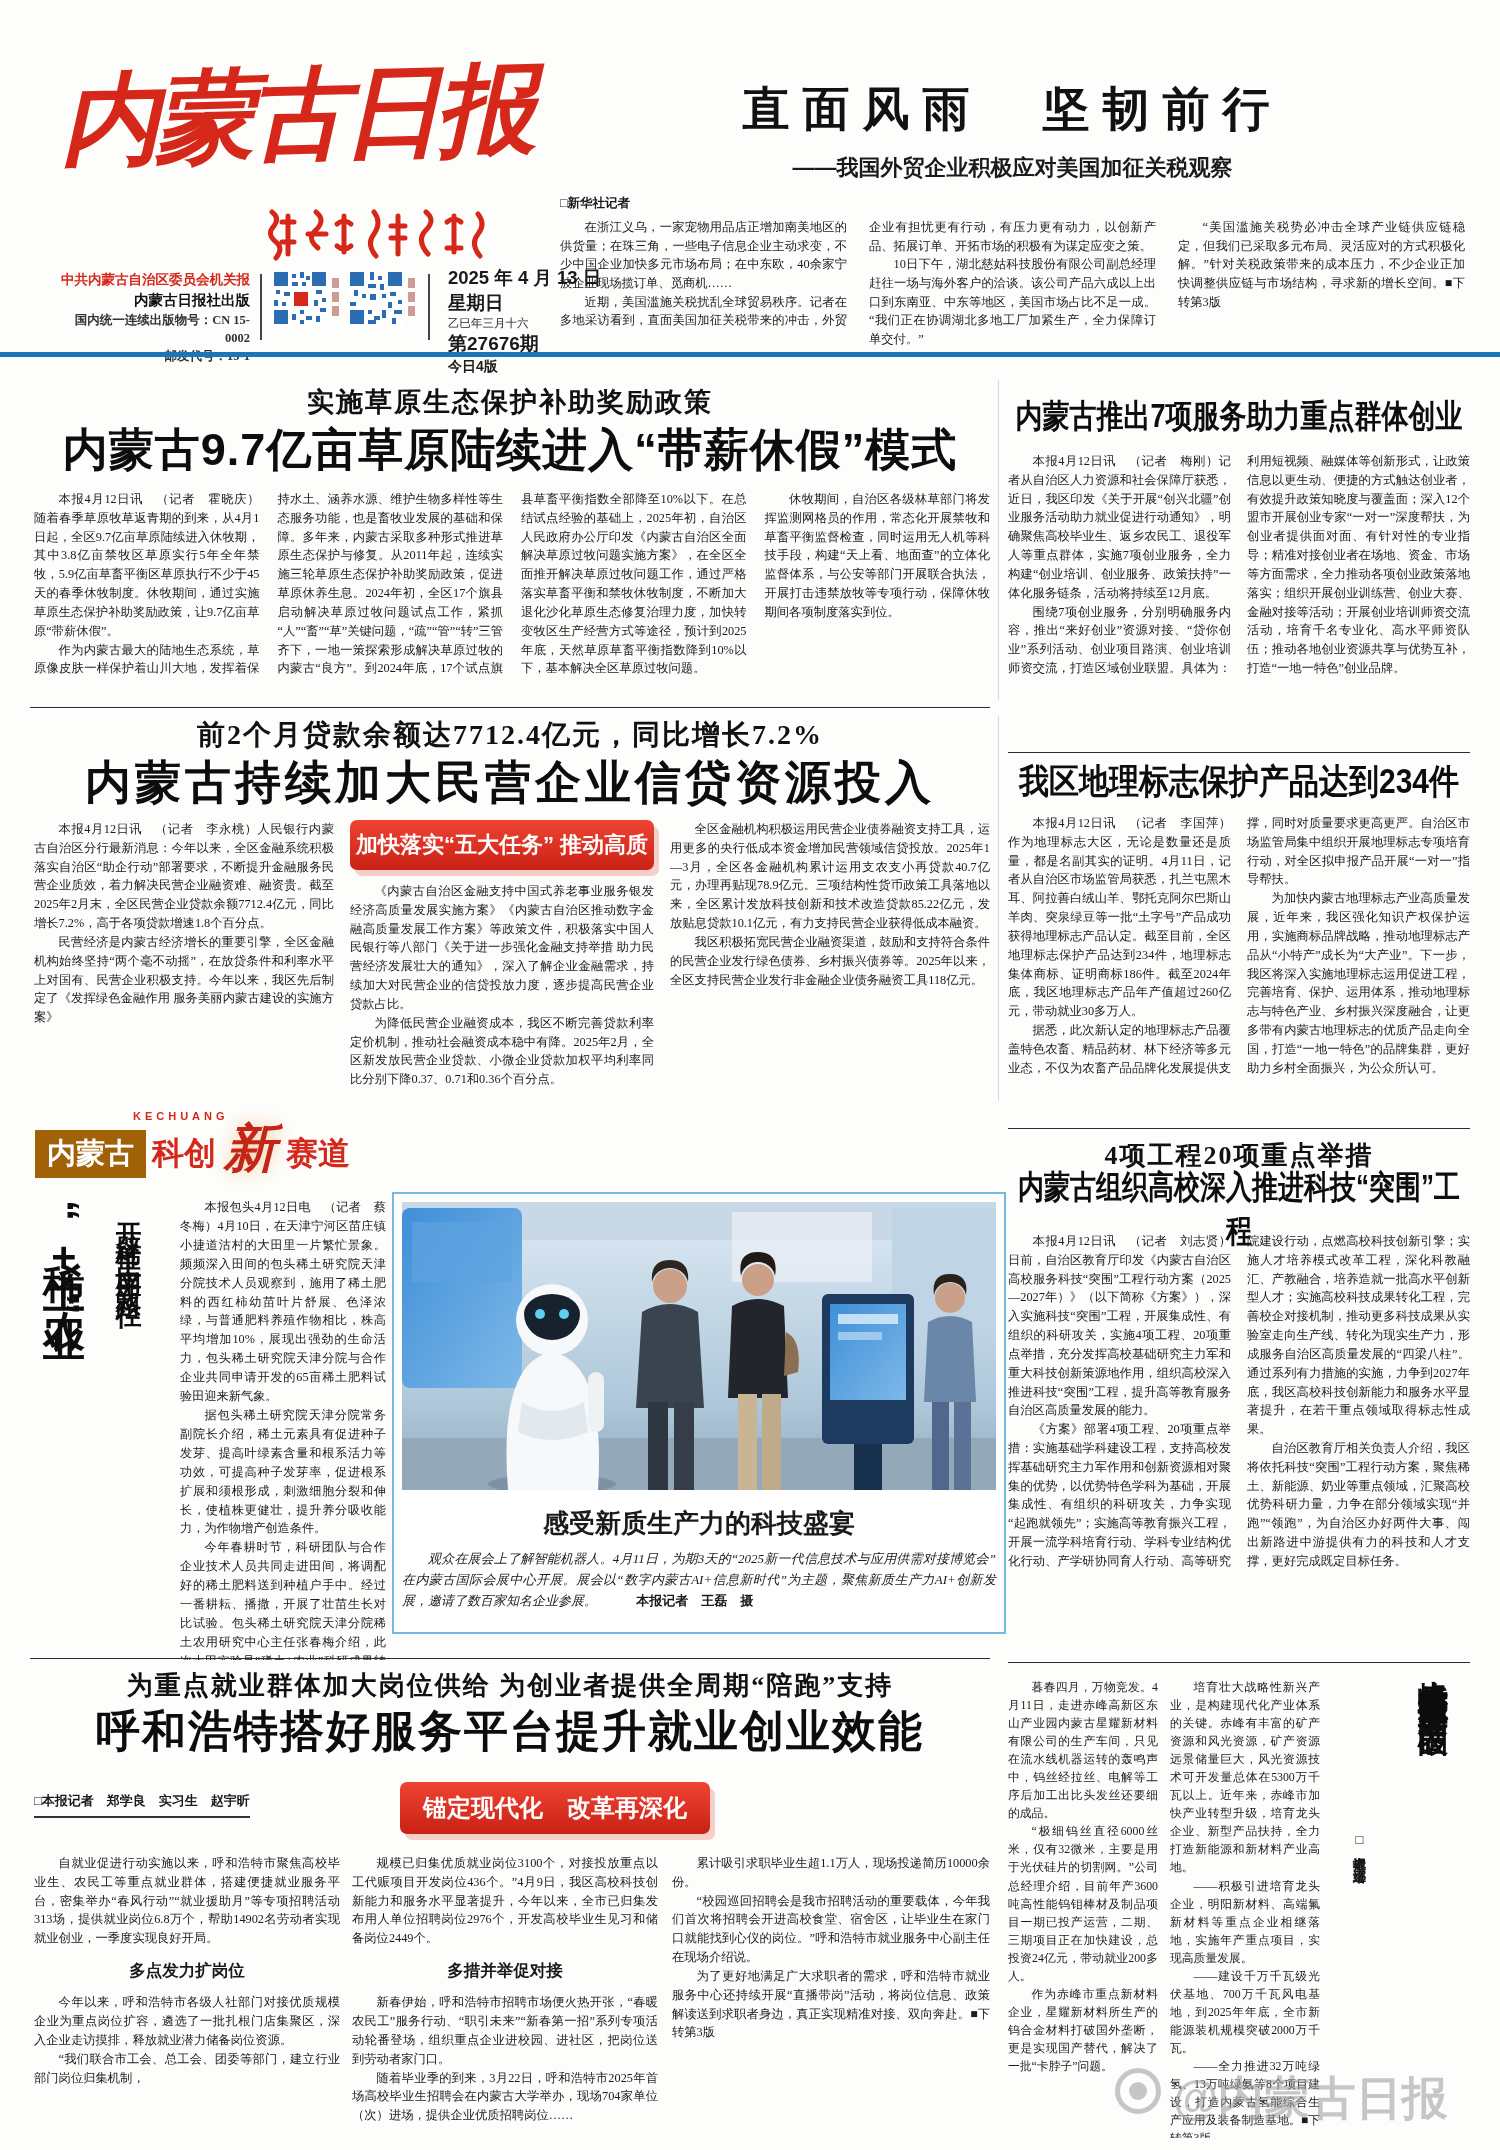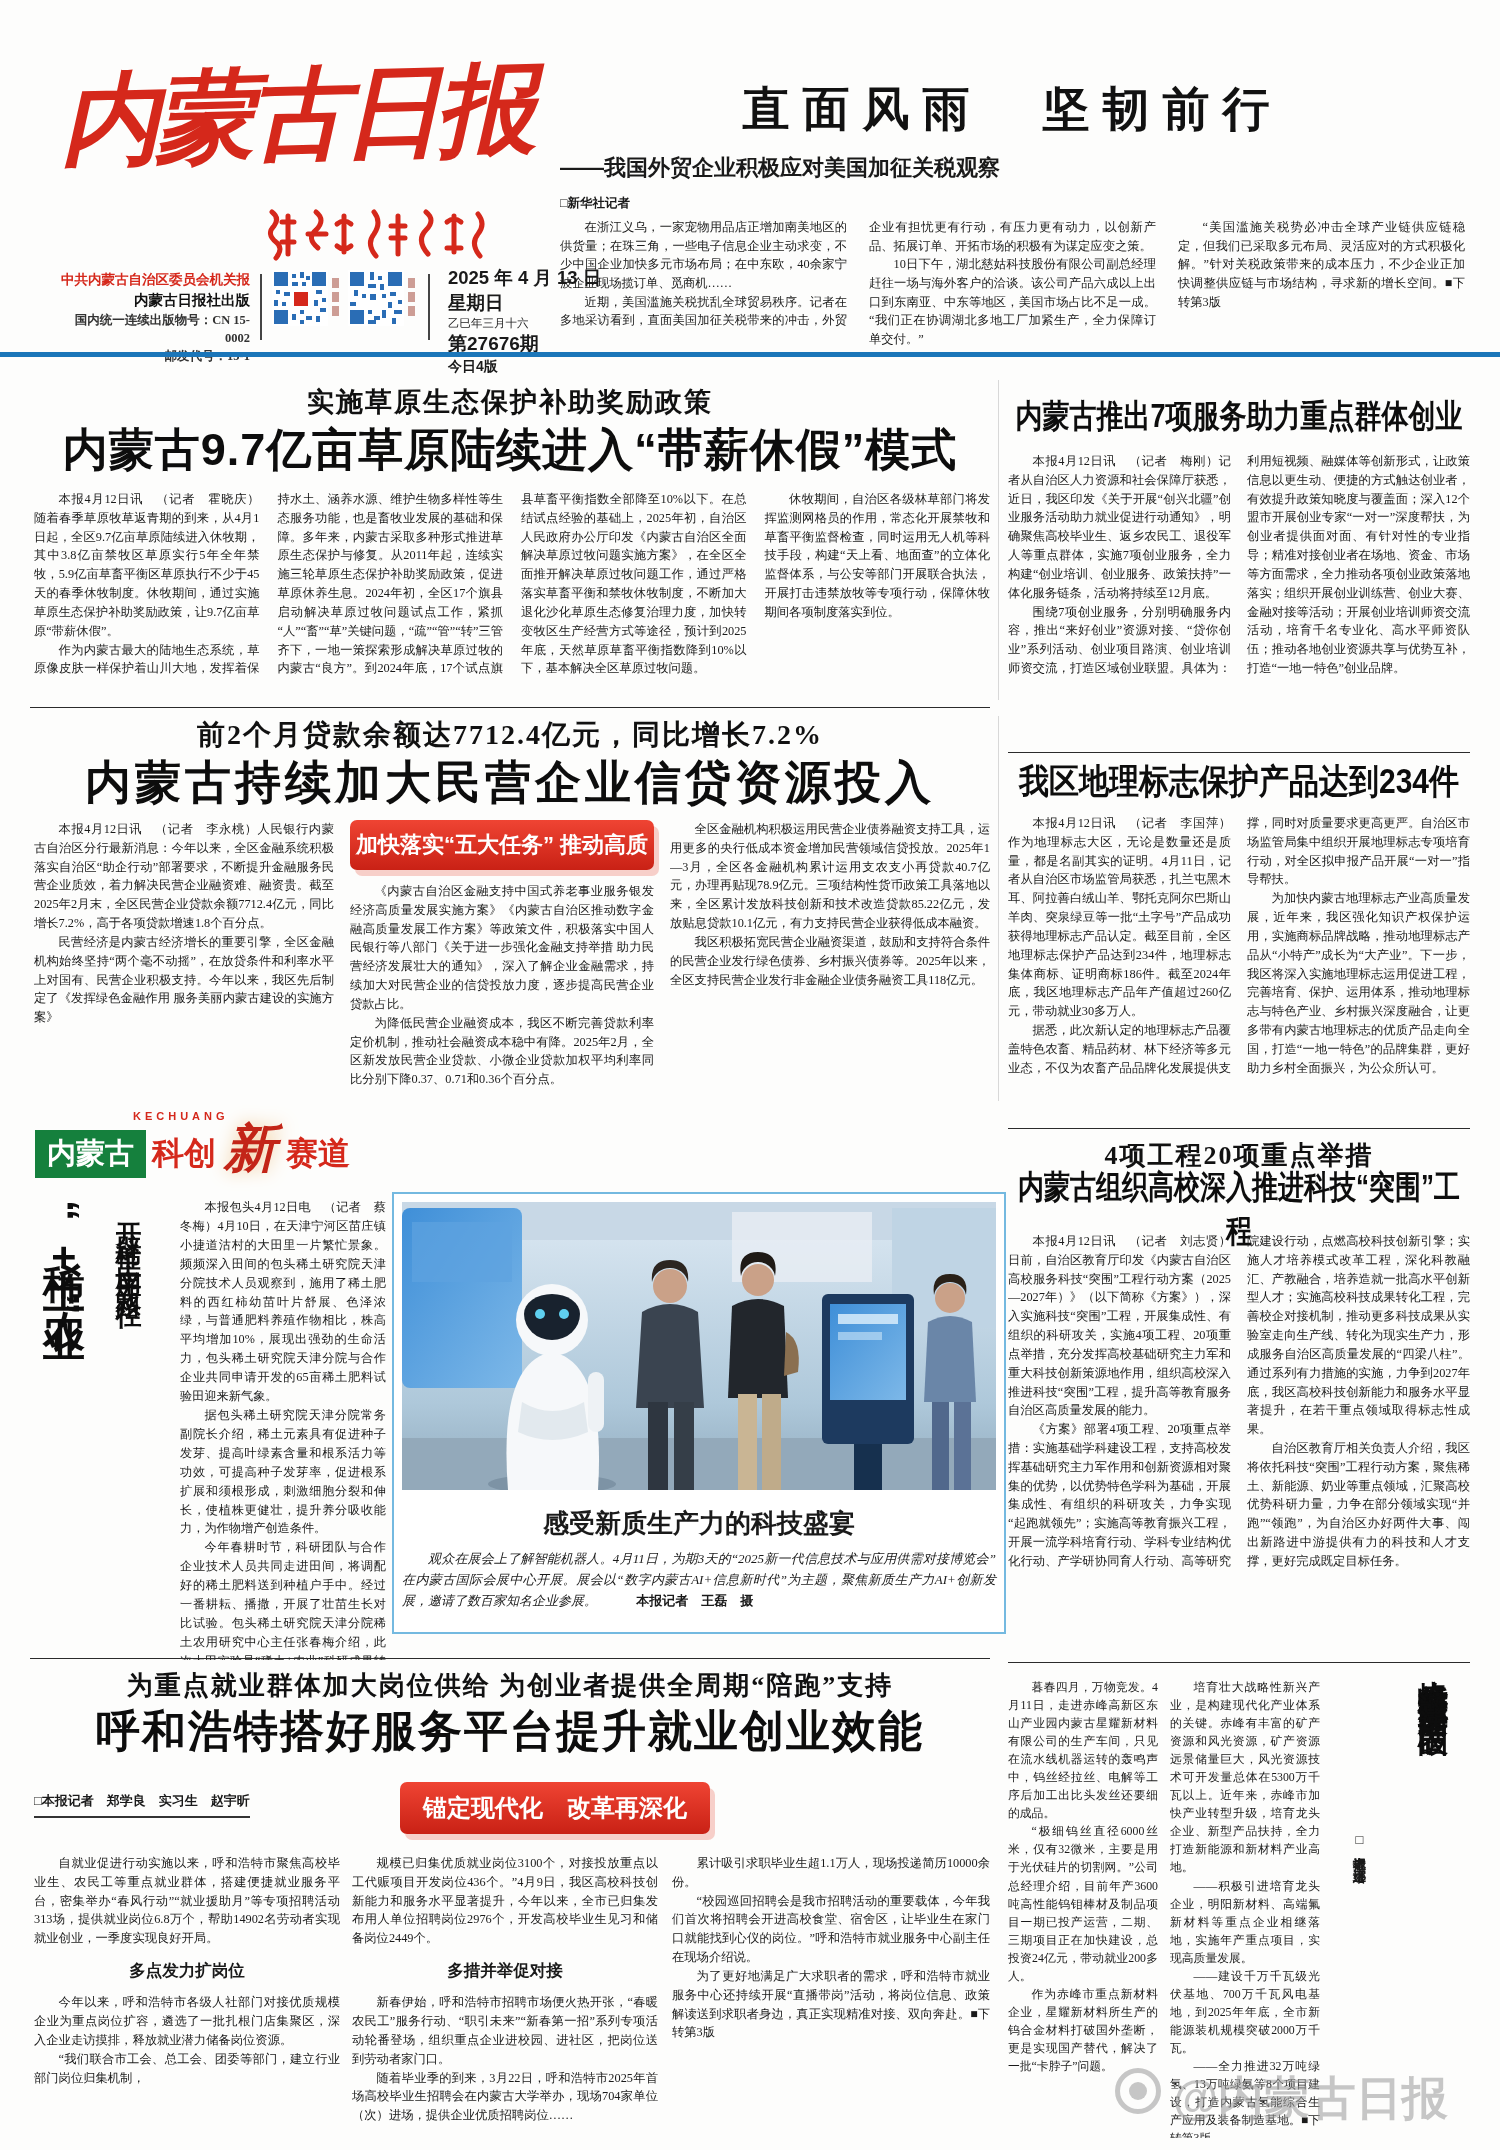--- a/index.html
+++ b/index.html
@@ -25,21 +25,21 @@
   .qr-label i{display:block;width:7px;height:10px;background:#b8736a;opacity:.7;}
   #date-block{left:448px;top:266px;width:185px;line-height:1.35;}
   #date-block .d1{font-size:18.5px;font-weight:bold;font-family:"Liberation Sans",sans-serif;}
   #date-block .d2{font-size:11.5px;color:#222;}
   #date-block .d3{font-size:19px;font-weight:bold;font-family:"Liberation Sans",sans-serif;}
   #date-block .d4{font-size:14px;font-weight:bold;font-family:"Liberation Sans",sans-serif;}
   
   #top-article{left:560px;top:30px;width:905px;}
   #top-article .t{font-size:47px;font-weight:900;letter-spacing:13px;text-align:center;
      font-family:"Liberation Sans","DejaVu Sans",sans-serif;color:#111;margin-top:48px;}
-  #top-article .st{font-size:22px;font-weight:bold;text-align:left;margin-top:12px;
+  #top-article .st{font-size:22px;font-weight:bold;text-align:center;margin-top:12px;
      font-family:"Liberation Sans",sans-serif;}
   #top-article .by{font-size:12.5px;margin-top:12px;font-weight:bold;}
   #top-article .body{margin-top:6px;height:170px;column-count:3;column-gap:22px;
      font-size:12.3px;line-height:1.52;overflow:hidden;}
   .para{margin:0;text-indent:2em;}
   #blue-rule{left:0;top:352px;width:1500px;height:5px;background:#1b76b9;}
   
   .kicker{font-weight:bold;font-size:27px;letter-spacing:2px;color:#111;}
   .headline{font-family:"Liberation Sans","DejaVu Sans",sans-serif;font-weight:900;color:#0d0d0d;}
   .bodycols{font-size:12.3px;line-height:1.53;overflow:hidden;}
@@ -47,21 +47,21 @@
   .badge{background:linear-gradient(#ef4433,#c92115);border-radius:7px;color:#fff;text-align:center;
      font-family:"Liberation Sans",sans-serif;font-weight:900;
      box-shadow:5px 6px 0 rgba(235,90,70,.28);}
   .subhead{font-family:"Liberation Sans",sans-serif;font-weight:bold;font-size:16.5px;text-align:center;
      margin:10px 0;text-indent:0;}
   
   #kc-banner{left:35px;top:1110px;width:340px;height:78px;}
   #kc-label{position:absolute;left:98px;top:0;font-size:11px;font-weight:bold;color:#d5281b;
      letter-spacing:4px;font-family:"Liberation Sans",sans-serif;}
   #kc-row{position:absolute;left:0;top:14px;display:flex;align-items:center;}
-  #kc-box{background:#15803d;color:#fff;font-size:29px;font-weight:900;padding:4px 12px;
+  #kc-box{background:#a16207;color:#fff;font-size:29px;font-weight:900;padding:4px 12px;
      font-family:"Liberation Sans",sans-serif;}
   .kc-t{color:#d5281b;font-size:32px;font-weight:900;font-family:"Liberation Sans",sans-serif;margin-left:6px;}
   #kc-new{color:#c32518;font-size:52px;font-weight:900;font-style:italic;margin:-10px 4px 0 8px;
      font-family:"DejaVu Serif",serif;text-shadow:0 0 18px #f2cfa0;}
   .vtext{writing-mode:vertical-rl;}
   
   #photo-box{left:392px;top:1192px;width:614px;height:442px;border:2px solid #74b9e0;background:#fff;
      box-sizing:border-box;padding:8px;}
   #photo-caption-title{font-size:26px;font-weight:900;text-align:center;margin-top:12px;
      font-family:"Liberation Sans",sans-serif;}

